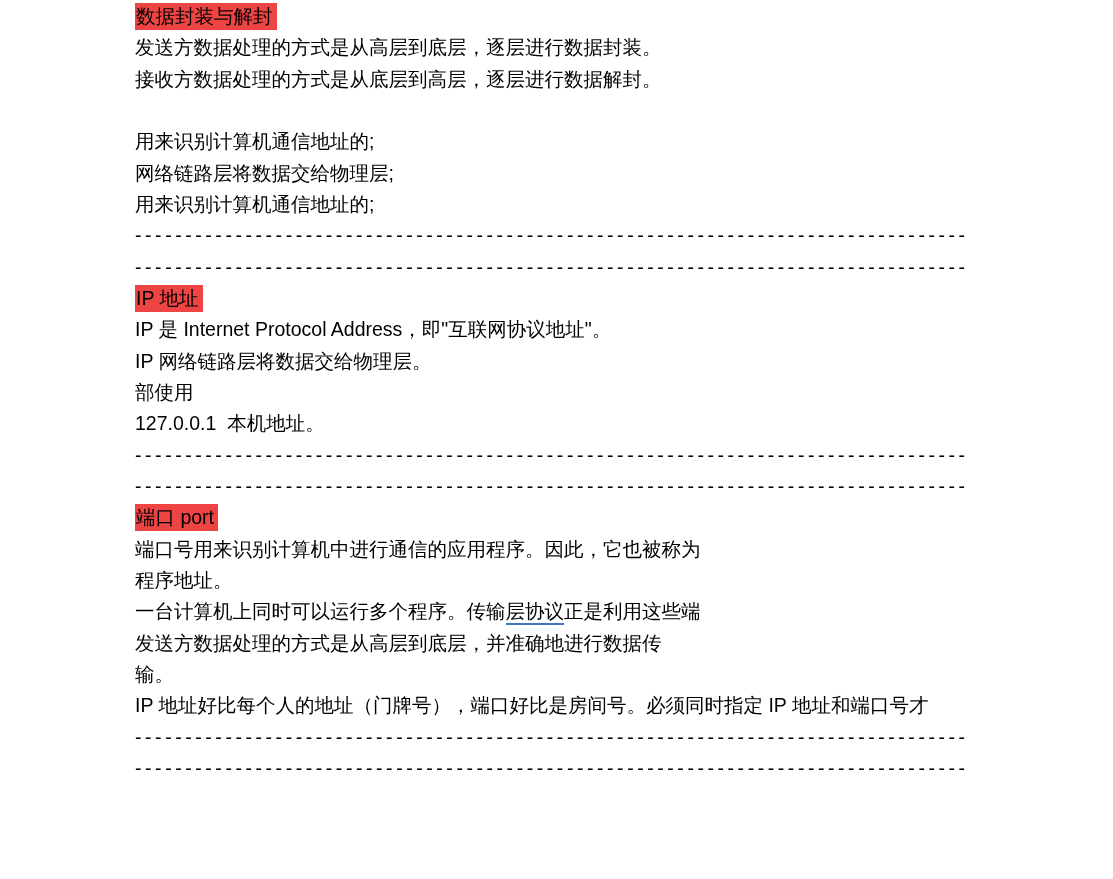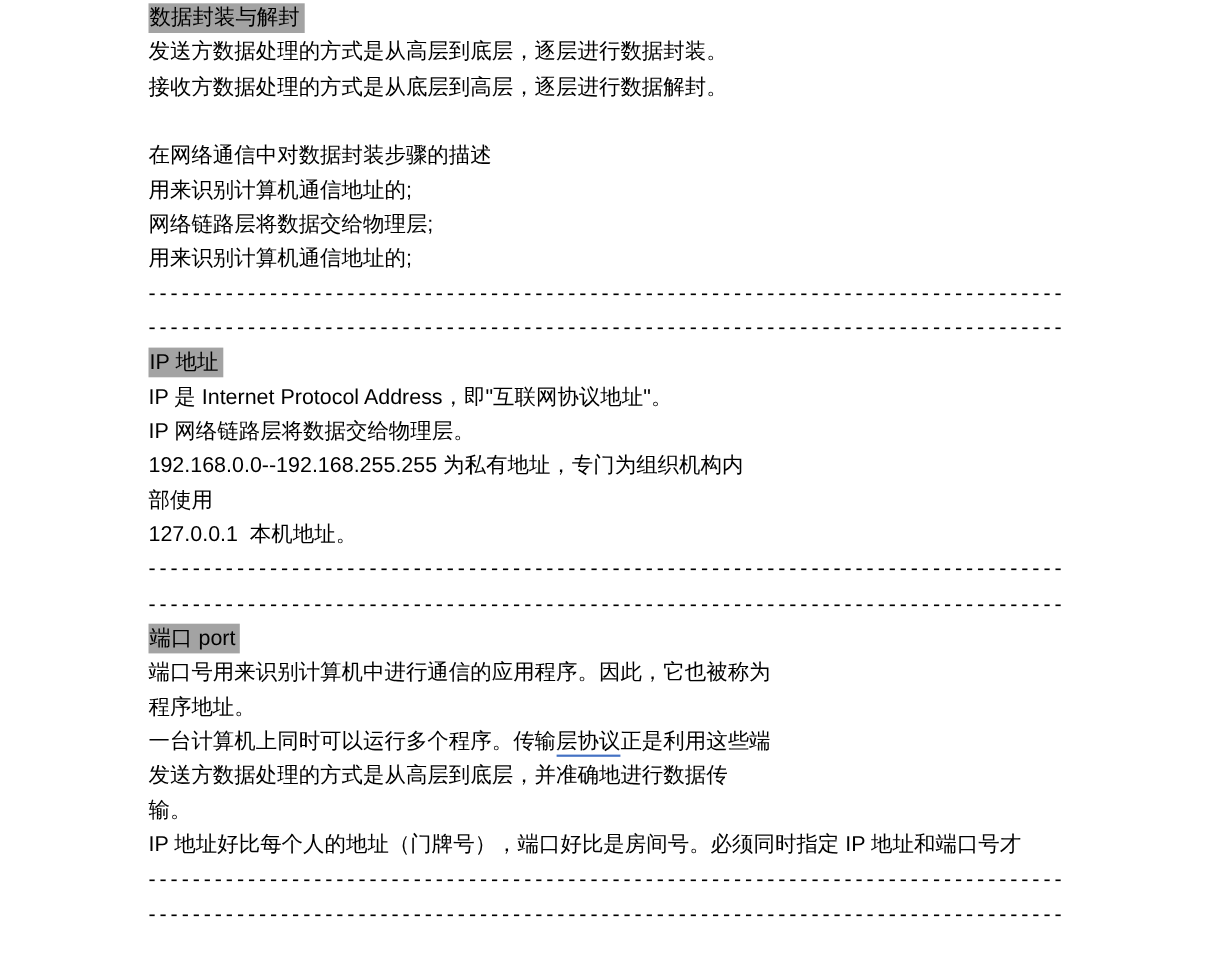--- a/index.html
+++ b/index.html
@@ -21,21 +21,21 @@
     top: 1px;
     width: 880px;
   }
   .line {
     margin: 0;
     line-height: 31.33px;
     min-height: 31.33px;
     white-space: pre-wrap;
   }
   .hl {
-    background: #a3a3a3;
+    background: #ef4444;
     padding: 2px 4px 3px 1px;
   }
   .sep {
     letter-spacing: 3.55px;
     white-space: nowrap;
     overflow: hidden;
     width: 835px;
   }
   .u {
     border-bottom: 2px solid #4472c4;
@@ -44,31 +44,29 @@
 </style>
 </head>
 <body>
 
 <div class="doc">
 
   <p class="line"><span class="hl">数据封装与解封</span></p>
   <p class="line">发送方数据处理的方式是从高层到底层，逐层进行数据封装。</p>
   <p class="line">接收方数据处理的方式是从底层到高层，逐层进行数据解封。</p>
   <p class="line"></p>
-  <p class="line">在网络通信中对数据封装步骤的描述</p>
   <p class="line">用来识别计算机通信地址的;</p>
   <p class="line">网络链路层将数据交给物理层;</p>
   <p class="line">用来识别计算机通信地址的;</p>
   <p class="line sep">-----------------------------------------------------------------------------------</p>
   <p class="line sep">-----------------------------------------------------------------------------------</p>
 
   <p class="line"><span class="hl">IP 地址</span></p>
   <p class="line">IP 是 Internet Protocol Address，即"互联网协议地址"。</p>
   <p class="line">IP 网络链路层将数据交给物理层。</p>
-  <p class="line">192.168.0.0--192.168.255.255 为私有地址，专门为组织机构内</p>
   <p class="line">部使用</p>
   <p class="line">127.0.0.1  本机地址。</p>
   <p class="line sep">-----------------------------------------------------------------------------------</p>
   <p class="line sep">-----------------------------------------------------------------------------------</p>
 
   <p class="line"><span class="hl">端口 port</span></p>
   <p class="line">端口号用来识别计算机中进行通信的应用程序。因此，它也被称为</p>
   <p class="line">程序地址。</p>
   <p class="line"><span>一台计算机上同时可以运行多个程序。传输</span><span class="u">层协议</span><span>正是利用这些端</span></p>
   <p class="line">发送方数据处理的方式是从高层到底层，并准确地进行数据传</p>

